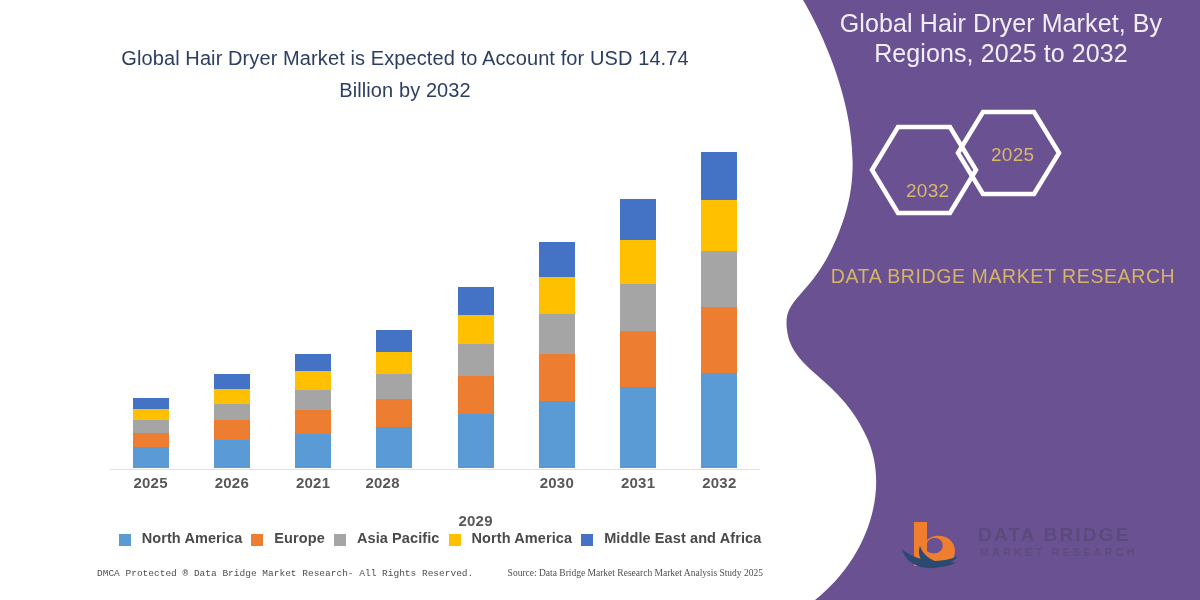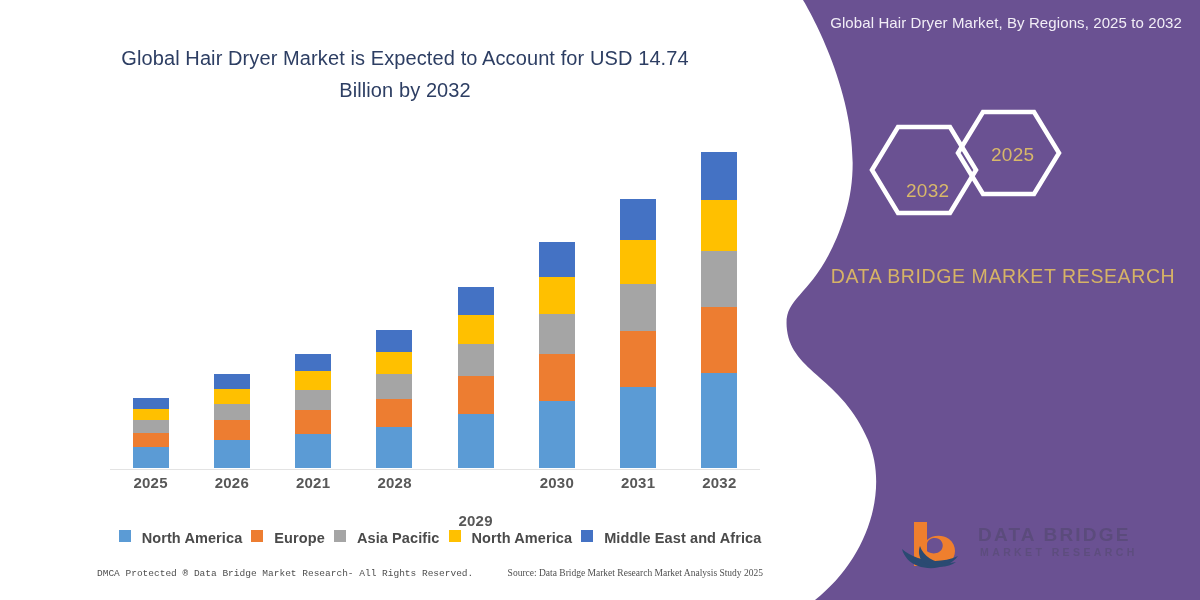--- a/index.html
+++ b/index.html
@@ -24,23 +24,23 @@
   }
   .purple-content {
     position: absolute;
     top: 0; right: 0;
     width: 400px; height: 600px;
   }
   .panel-title {
     position: absolute;
     top: 8px; left: 20px; right: 18px;
     color: #f2eef7;
-    font-size: 15px;
+    font-size: 25px;
     line-height: 30px;
-    text-align: right;
+    text-align: center;
     letter-spacing: 0.1px;
   }
   .hex-wrap {
     position: absolute;
     top: 108px; left: 50px;
     width: 230px; height: 125px;
   }
   .hex-label {
     position: absolute;
     color: #d8b86a;
@@ -141,21 +141,21 @@
     position: absolute;
     left: 110px; top: 530px;
     width: 660px;
     display: flex;
     align-items: center;
     justify-content: center;
     gap: 9px;
   }
   .legend-item {
     display: flex;
-    align-items: flex-start;
+    align-items: flex-end;
     gap: 11px;
   }
   .legend-swatch {
     width: 12px; height: 12px;
     flex: 0 0 12px;
   }
   .legend-label {
     color: #4a4a4a;
     font-size: 14.5px;
     font-weight: bold;
@@ -293,21 +293,21 @@
           <div class="seg" title="Europe 2032: 3.25" style="background: rgb(237, 125, 49); height: 21.0356%;"></div>
           <div class="seg" title="North America 2032: 4.65" style="background: rgb(91, 155, 213); height: 30.0971%;"></div>
         </div>
       </div>
     </div>
 
   <div class="xlabels" id="xlabels">
       <div class="xlabel" style="left: 0px;">2025</div>
       <div class="xlabel" style="left: 81.25px;">2026</div>
       <div class="xlabel" style="left: 162.5px;">2021</div>
-      <div class="xlabel" style="left: 244px;">2028</div>
+      <div class="xlabel" style="left: 232px;">2028</div>
       <div class="xlabel" style="left: 325px; margin-top: 38px;">2029</div>
       <div class="xlabel" style="left: 406.25px;">2030</div>
       <div class="xlabel" style="left: 487.5px;">2031</div>
       <div class="xlabel" style="left: 568.75px;">2032</div>
     </div>
 
   <div class="legend" id="legend">
       <div class="legend-item">
         <span class="legend-swatch" style="background: rgb(91, 155, 213);"></span>
         <span class="legend-label">North America</span>

